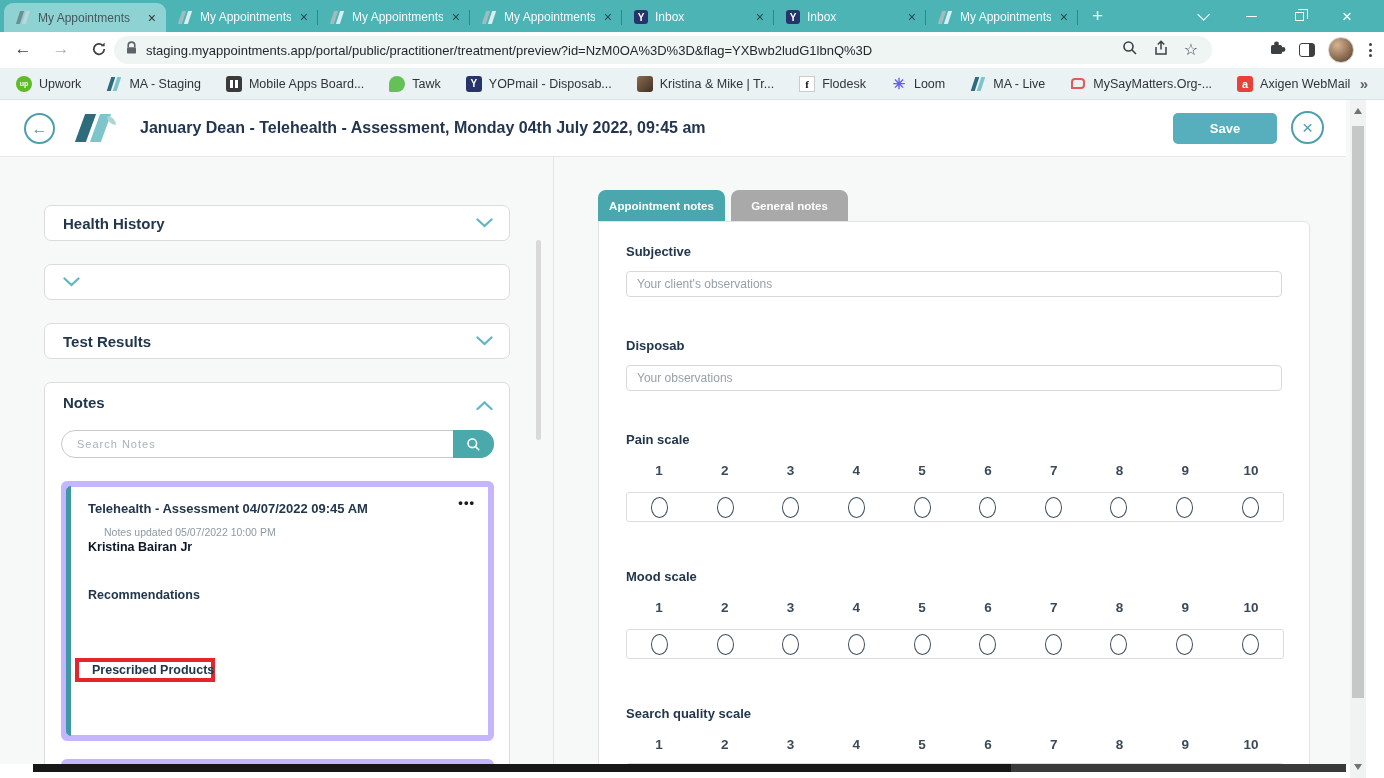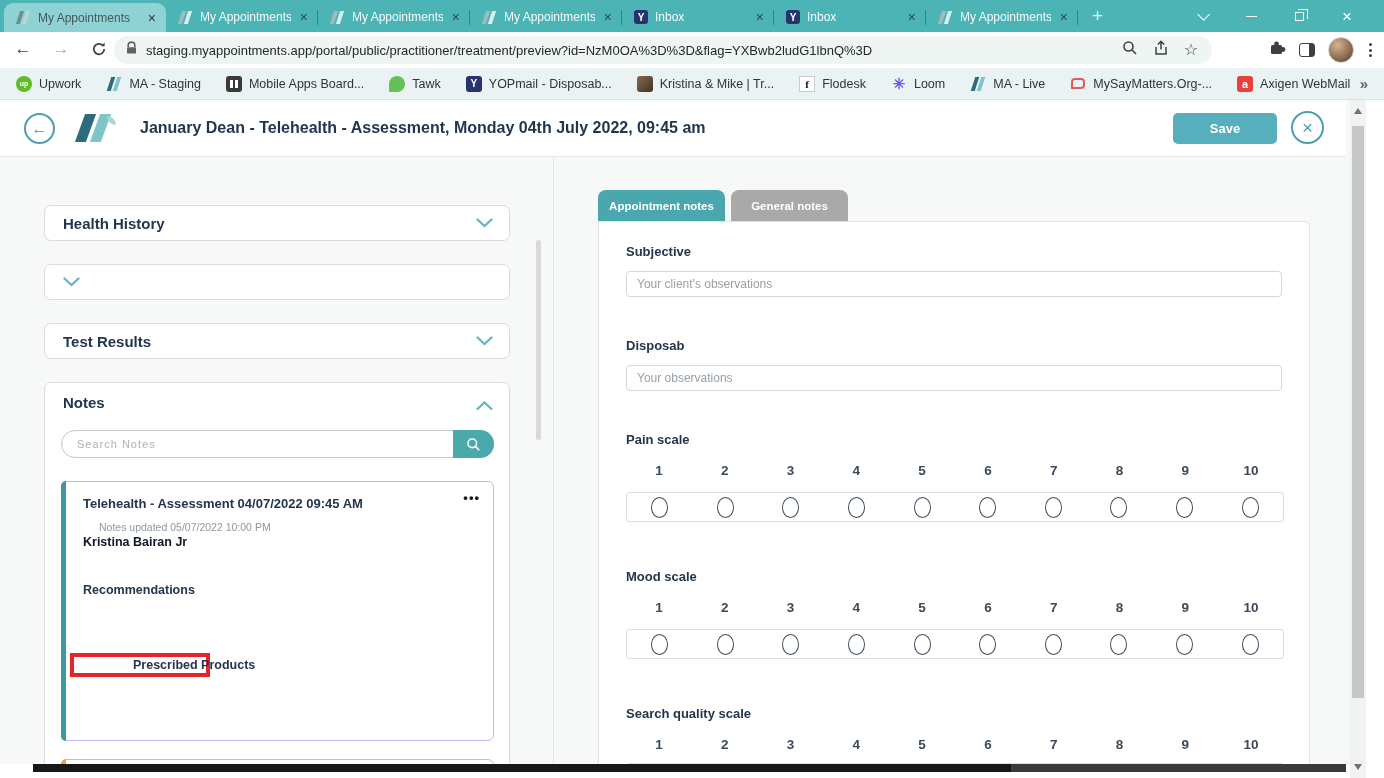--- a/index.html
+++ b/index.html
@@ -82,34 +82,34 @@
   
   .acc-card { position:absolute; left:44px; width:466px; height:36px; background:#fff; border:1px solid #dcdcdc; border-radius:7px; display:flex; align-items:center; padding:0 16px 0 18px; }
   .acc-label { flex:1; font-size:15px; font-weight:bold; color:#22364c; }
   .notes-card { position:absolute; left:44px; top:282px; width:466px; height:420px; background:#fff; border:1px solid #dcdcdc; border-radius:7px; }
   .notes-title { position:absolute; left:18px; top:11px; font-size:15px; font-weight:bold; color:#22364c; }
   .notes-chevron { position:absolute; right:16px; top:14px; }
   .search-wrap { position:absolute; left:16px; top:47px; width:433px; height:28px; }
   .search-input { width:100%; height:28px; border:1px solid #c9c9c9; border-radius:14px; padding:0 48px 0 15px; font-size:11px; letter-spacing:1px; color:#5a6a72; outline:none; font-family:inherit; background:#fff; }
   .search-input::placeholder { color:#a9b2b8; }
   .search-btn { position:absolute; right:0; top:0; width:41px; height:28px; background:#4aa9ab; border:none; border-radius:0 14px 14px 0; display:flex; align-items:center; justify-content:center; }
-  .note-item { position:absolute; left:16px; width:433px; background:#fff; border:1px solid #c4b5fd; border-radius:6px; }
+  .note-item { position:absolute; left:16px; width:433px; background:#fff; border:6px solid #c4b5fd; border-radius:6px; }
   .note-item .accent { position:absolute; left:-1px; top:-1px; bottom:-1px; width:5px; border-radius:6px 0 0 6px; }
   .n1 { top:98px; height:260px; }
   .n1 .accent { background:#3e98a4; }
   .n2 { top:376px; height:80px; }
   .n2 .accent { background:#f0a43c; }
   .note-title { position:absolute; left:21px; top:14px; right:44px; font-size:13px; font-weight:bold; color:#22364c; }
   .note-menu { position:absolute; right:13px; top:8px; font-size:13px; font-weight:bold; letter-spacing:1px; color:#1c1c1c; }
   .note-meta { position:absolute; left:37px; top:39px; font-size:10.5px; color:#8e99a1; }
   .note-author { position:absolute; left:21px; top:53px; font-size:12.5px; font-weight:bold; color:#0f172a; }
   .note-rec-h { position:absolute; left:21px; top:101px; font-size:12.5px; font-weight:bold; color:#22364c; }
   .note-body { position:absolute; left:21px; top:125px; width:392px; font-size:11.5px; line-height:1.75; color:#2e3a46; }
   .red-box { position:absolute; left:8px; top:171px; width:140px; height:24px; border:4px solid #e6252b; display:flex; align-items:center; }
-  .red-box span { padding-left:13px; font-size:12.5px; font-weight:bold; color:#22364c; white-space:nowrap;margin-left:46px; }
+  .red-box span { padding-left:13px; font-size:12.5px; font-weight:bold; color:#22364c; white-space:nowrap; }
   .col-scroll { position:absolute; left:536px; top:140px; width:5px; height:200px; background:#d9d9d9; border-radius:3px; }
   .v-divider { position:absolute; left:553px; top:57px; bottom:0; width:1px; background:#e4e4e4; }
 
   
   .main-tab { position:absolute; top:90px; height:31px; border-radius:8px 8px 0 0; color:#fff; font-size:11.5px; font-weight:bold; display:flex; align-items:center; justify-content:center; }
   .mt-1 { left:598px; width:127px; background:#4aa7ae; }
   .mt-2 { left:731px; width:117px; background:#a9a9a9; }
   .panel { position:absolute; left:598px; top:121px; width:712px; height:600px; background:#fff; border:1px solid #e3e3e3; border-radius:0 6px 6px 6px; box-shadow:0 1px 2px rgba(0,0,0,.04); }
   .field-label { position:absolute; left:0; top:0; font-size:13px; font-weight:bold; color:#22364c; }
   .fgroup { position:absolute; left:27px; width:658px; }

